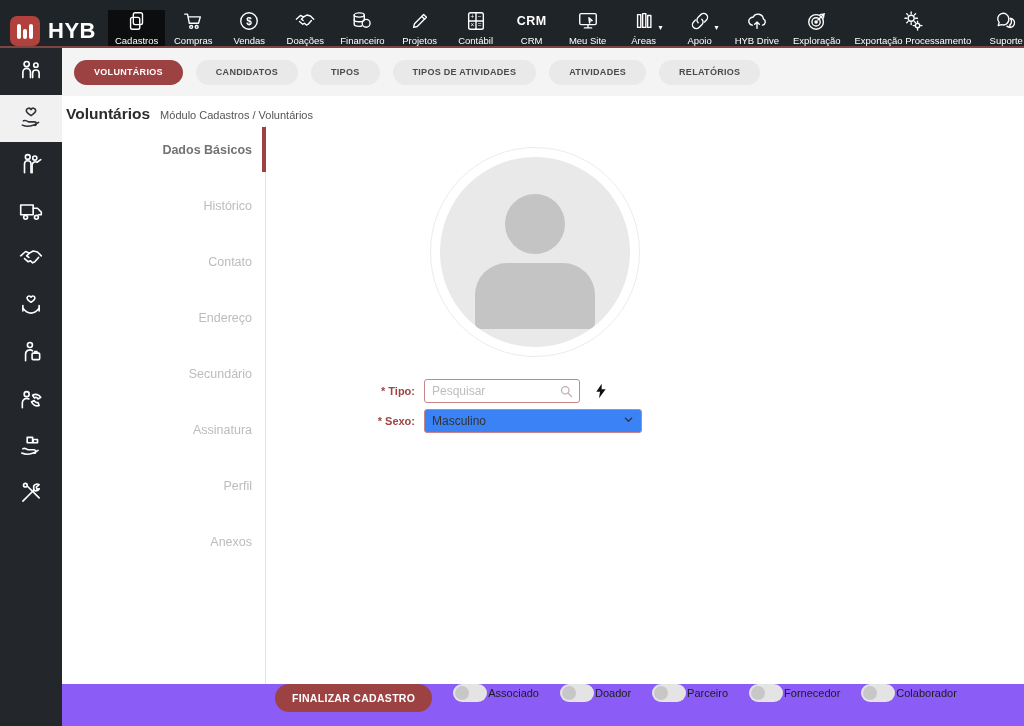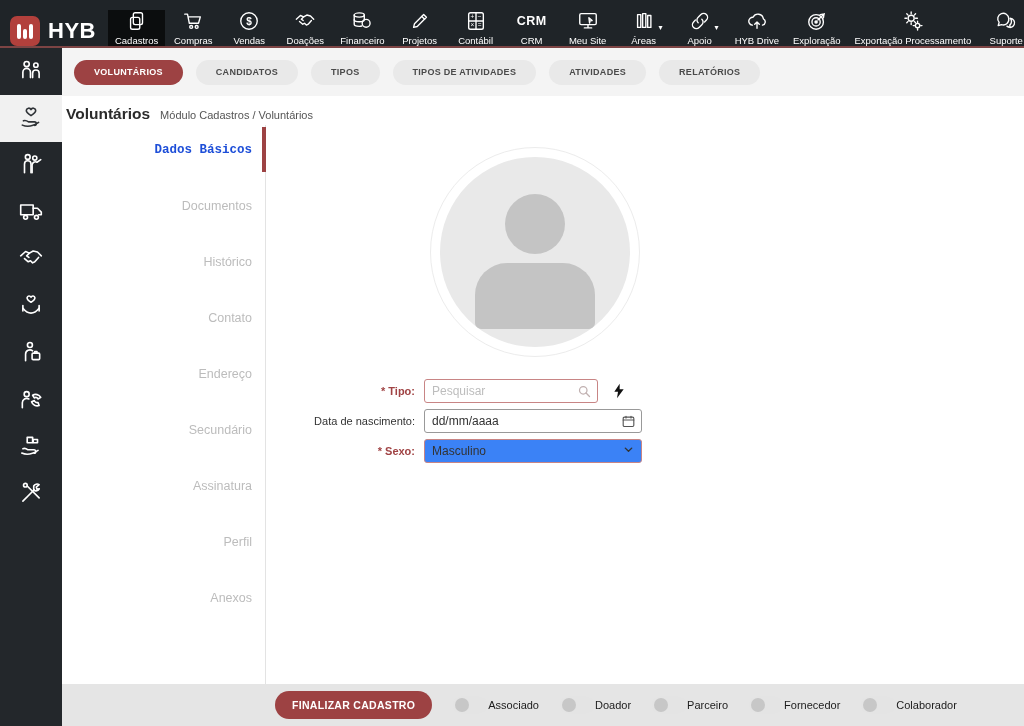--- a/index.html
+++ b/index.html
@@ -42,21 +42,21 @@
 
   
   .content{position:absolute;top:96px;left:62px;width:962px;height:630px;background:#fff;}
   .title-row{position:absolute;top:9px;left:4px;display:flex;align-items:baseline;gap:10px;}
   .page-title{font-size:15.5px;font-weight:bold;color:#2b2b2b;}
   .breadcrumb{font-size:11px;color:#555;}
 
   .menu{position:absolute;top:26px;left:0;width:198px;}
   .menu-item{height:56px;display:flex;align-items:center;justify-content:flex-end;
              padding-right:8px;font-size:12.5px;color:#bcbcbc;cursor:pointer;}
-  .menu-item.active{color:#1d4ed8;font-weight:bold;font-family:Liberation Mono, monospace;}
+  .menu-item.active{color:#737373;font-weight:bold;}
   .menu-divider{position:absolute;left:203px;top:29px;width:1px;height:565px;background:#e3e3e3;}
   .menu-indicator{position:absolute;left:200px;top:31px;width:4px;height:45px;background:#9d4243;}
 
   
   .avatar{position:absolute;left:368px;top:51px;width:208px;height:208px;border-radius:50%;
           background:#fff;border:1px solid #ececec;display:flex;align-items:center;justify-content:center;}
   .avatar-inner{width:190px;height:190px;border-radius:50%;background:#e9e9e9;position:relative;overflow:hidden;}
   .av-head{position:absolute;left:65px;top:37px;width:60px;height:60px;border-radius:50%;background:#c4c4c4;}
   .av-body{position:absolute;left:35px;top:106px;width:120px;height:66px;
            border-radius:32px 32px 6px 6px;background:#c4c4c4;}
@@ -66,30 +66,30 @@
   .frow{display:flex;align-items:center;margin-bottom:6px;height:24px;}
   .flabel{width:150px;text-align:right;padding-right:9px;font-size:11px;white-space:nowrap;}
   .flabel.red{color:#a04344;font-weight:bold;}
   .flabel.plain{color:#333;}
   .in-wrap{position:relative;display:flex;align-items:center;}
   input.fld{height:24px;box-sizing:border-box;border-radius:3px;font-size:12px;padding:0 7px;
             outline:none;font-family:"Liberation Sans",sans-serif;}
   input.red{border:1px solid #c88585;}
   input.gray{border:1px solid #999;color:#333;}
   input::placeholder{color:#bdbdbd;}
-  .w218{width:218px;} .w178{width:174px;padding-right:26px;}
+  .w218{width:218px;} .w178{width:156px;padding-right:26px;}
   .icon-in{position:absolute;right:6px;display:flex;align-items:center;}
   .lightning{margin-left:13px;display:flex;align-items:center;cursor:pointer;}
   .sexo{width:218px;height:24px;box-sizing:border-box;border:1px solid #c88585;border-radius:3px;
         display:flex;align-items:center;justify-content:space-between;padding:0 7px;
         font-size:12px;color:#333;cursor:pointer;background:#3b82f6;}
 
   
-  .footer{position:absolute;left:62px;bottom:0;width:962px;height:42px;background:#e5e5e5;
-          display:flex;align-items:center;padding-left:213px;box-sizing:border-box;}
+  .footer{position:absolute;left:62px;bottom:0;width:962px;height:42px;background:#8b5cf6;
+          display:flex;align-items:flex-start;padding-left:213px;box-sizing:border-box;}
   .submit{background:#9d4243;color:#fff;font-size:10.5px;font-weight:bold;border:none;
           border-radius:14px;padding:8px 17px;letter-spacing:.3px;cursor:pointer;
           font-family:"Liberation Sans",sans-serif;}
   .toggle-group{display:flex;align-items:center;gap:1px;margin-left:21px;}
   .toggle{width:34px;height:18px;border-radius:9px;background:#e4e4e4;position:relative;cursor:pointer;}
   .knob{position:absolute;left:2px;top:2px;width:14px;height:14px;border-radius:50%;background:#c7c7c7;}
   .toggle-label{font-size:11px;color:#1c1c1c;white-space:nowrap;}
 </style>
 </head>
 <body>
@@ -397,21 +397,20 @@
 
   <div class="content">
 
     <div class="title-row">
       <span class="page-title">Voluntários</span>
       <span class="breadcrumb">Módulo Cadastros / Voluntários</span>
     </div>
 
     <div class="menu">
       <div class="menu-item active">Dados Básicos</div>
-      <div class="menu-item">Documentos</div>
       <div class="menu-item">Histórico</div>
       <div class="menu-item">Contato</div>
       <div class="menu-item">Endereço</div>
       <div class="menu-item">Secundário</div>
       <div class="menu-item">Assinatura</div>
       <div class="menu-item">Perfil</div>
       <div class="menu-item">Anexos</div>
     </div>
     <div class="menu-divider"></div>
     <div class="menu-indicator"></div>
@@ -437,32 +436,20 @@
               </svg>
           </span>
         </span>
         <span class="lightning">
           <svg width="16" height="20" viewBox="0 0 24 24">
               <polygon points="13,1 5,13 10.5,13 9,23 19,9.5 13,9.5" fill="#111" stroke="none"></polygon>
             </svg>
         </span>
       </div>
 
-      <div class="frow">
-        <span class="flabel plain">Data de nascimento:</span>
-        <span class="in-wrap">
-          <input class="fld gray w218" type="text" style="padding-right: 26px;" value="dd/mm/aaaa">
-          <span class="icon-in">
-            <svg width="15" height="15" viewBox="0 0 24 24" fill="none" stroke="#555" stroke-width="1.8" stroke-linecap="round">
-                <rect x="3.5" y="5" width="17" height="15" rx="2"></rect>
-                <path d="M3.5 9.5h17M8 3.5v3M16 3.5v3"></path>
-              </svg>
-          </span>
-        </span>
-      </div>
 
       <div class="frow">
         <span class="flabel red">* Sexo:</span>
         <span class="sexo">
           <span>Masculino</span>
           <span>
             <svg width="11" height="11" viewBox="0 0 24 24" fill="none" stroke="#333" stroke-width="3" stroke-linecap="round" stroke-linejoin="round">
                 <path d="M5 9l7 7 7-7"></path>
               </svg>
           </span>

